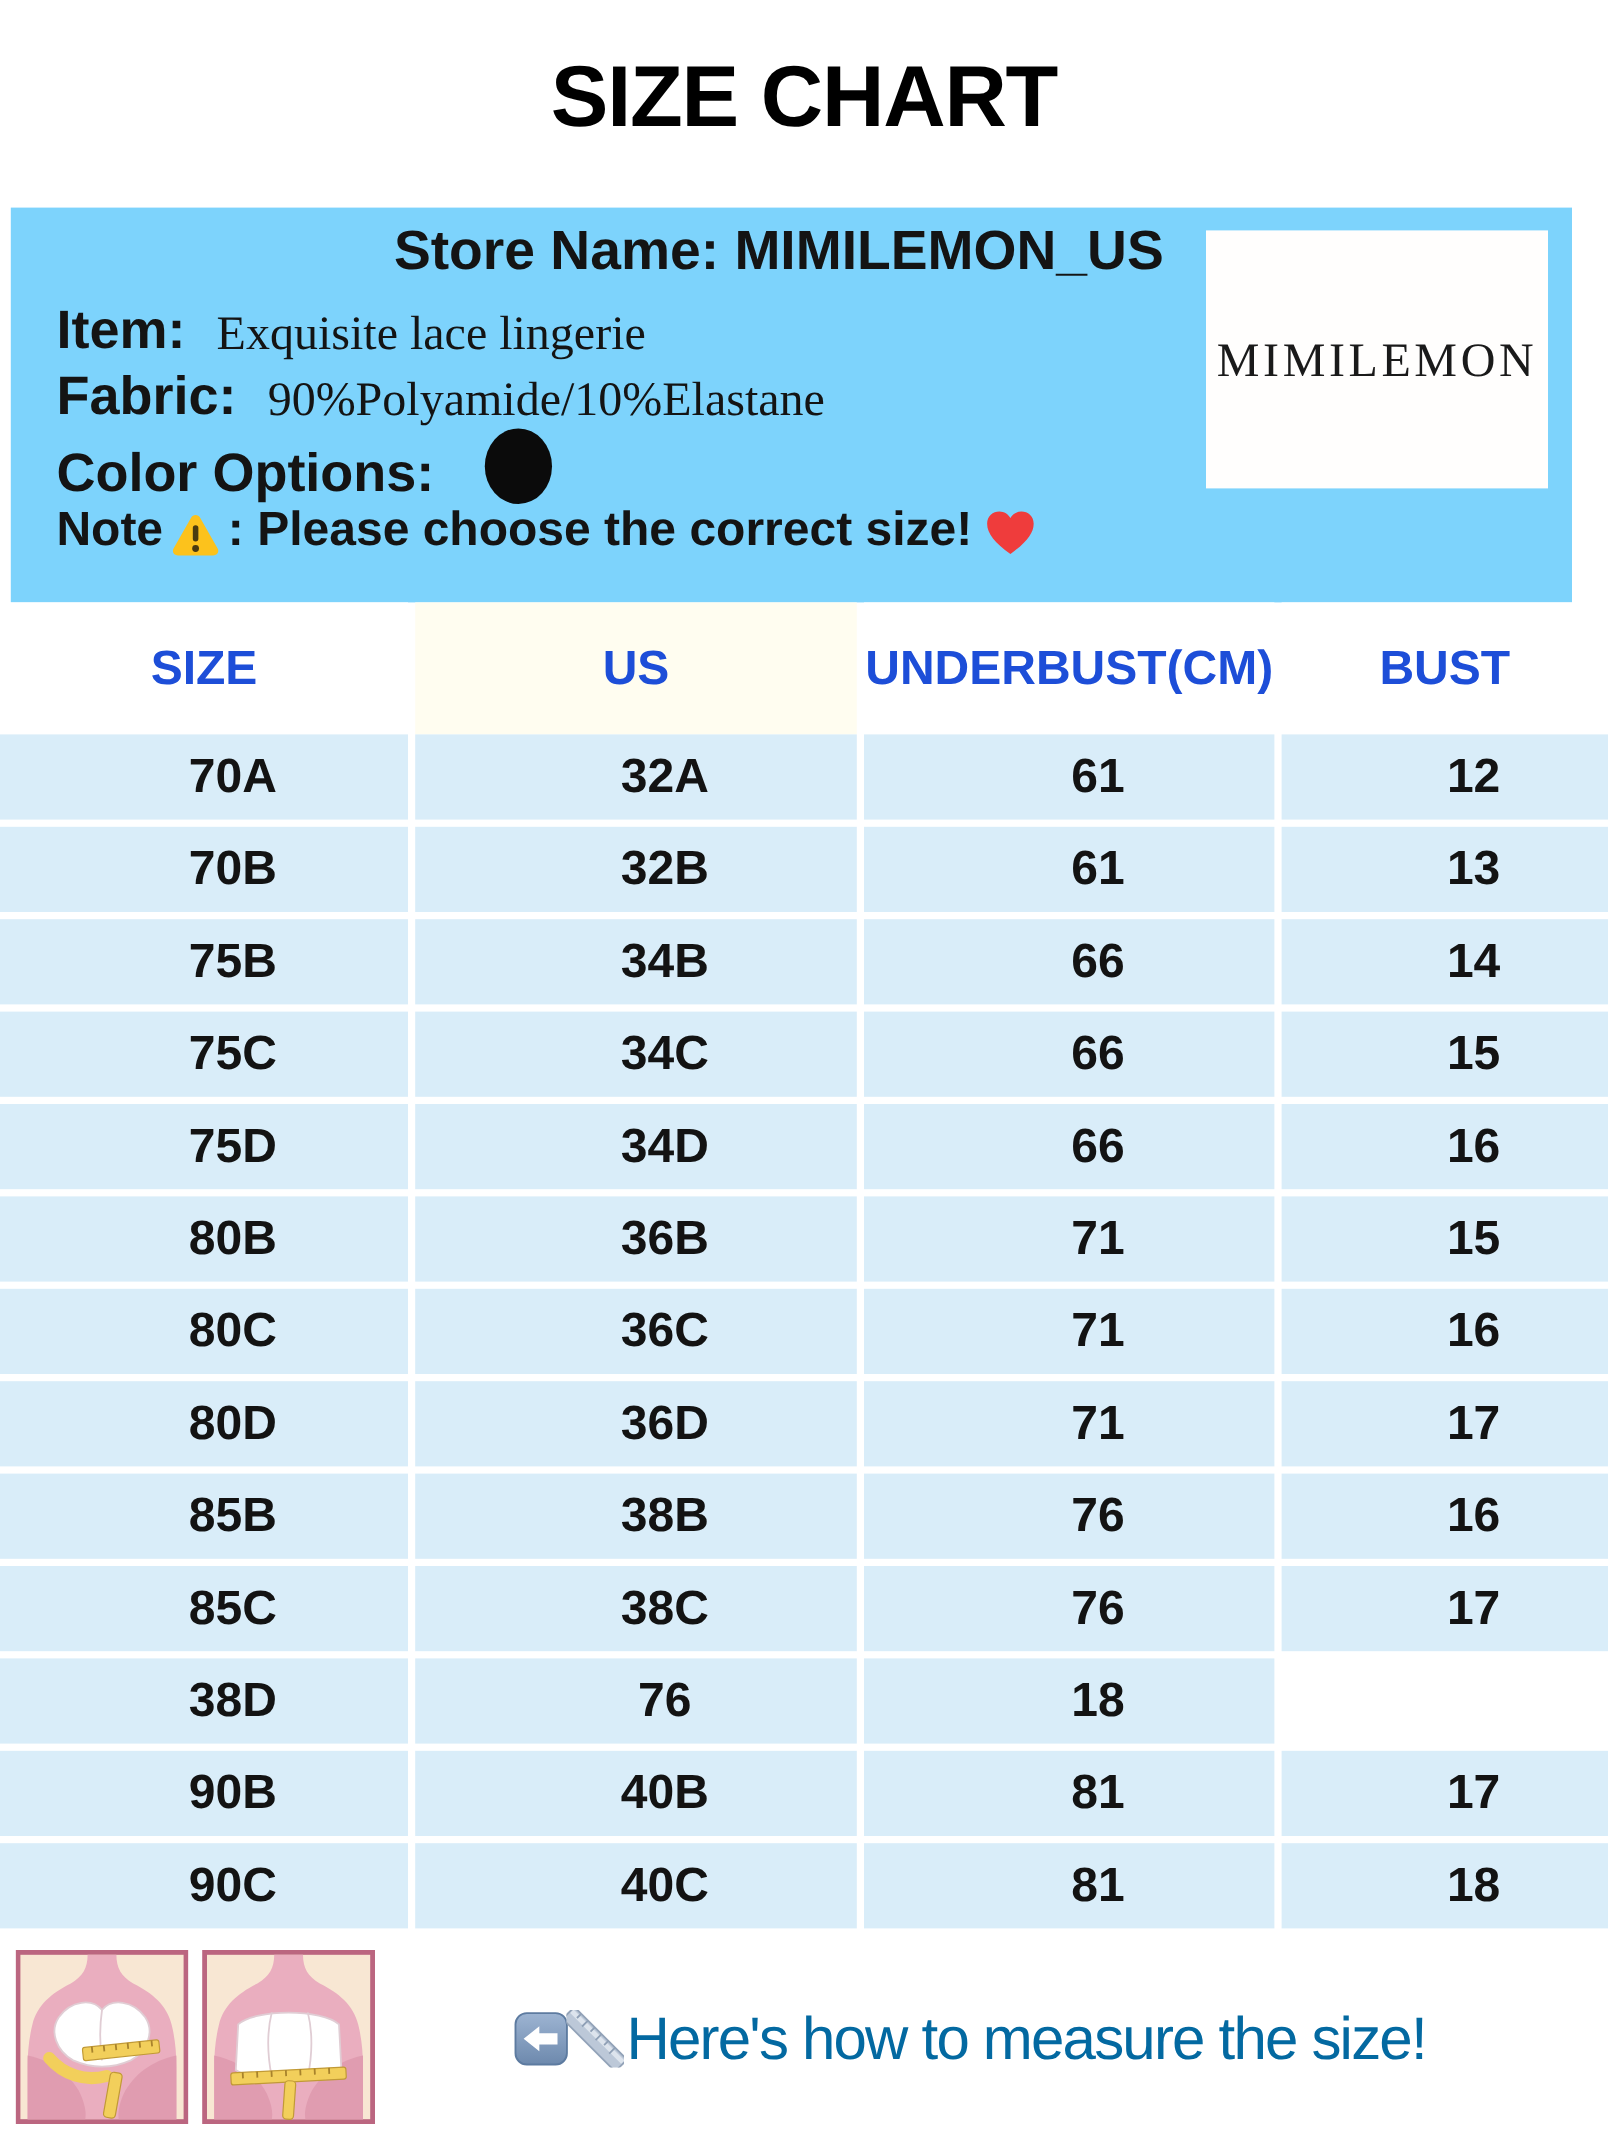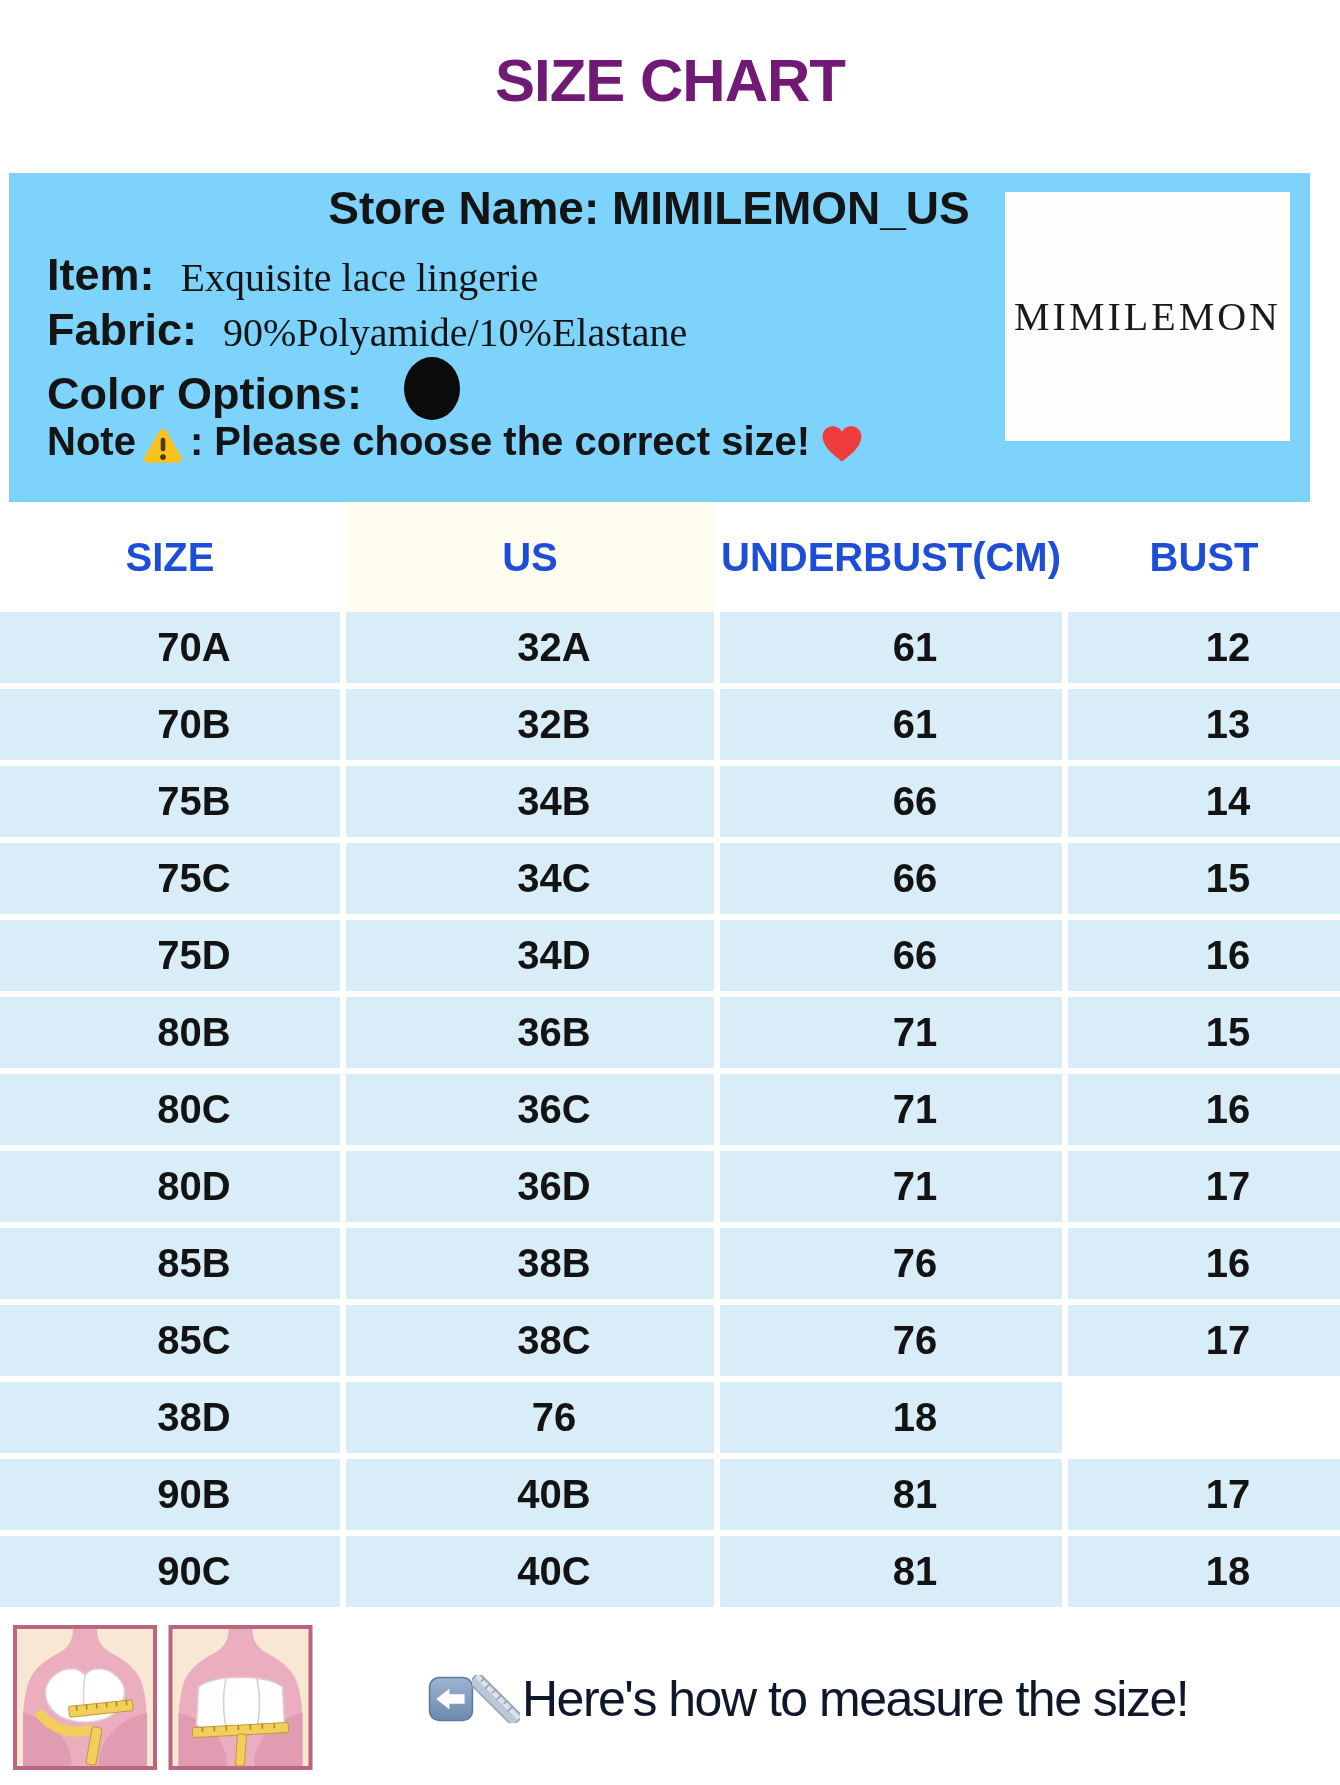--- a/index.html
+++ b/index.html
@@ -2,21 +2,21 @@
 <html><head>
 <meta charset="utf-8">
 <style>
   html,body{margin:0;padding:0;}
   body{
     width:1340px;height:1785px;position:relative;overflow:hidden;
     background:#ffffff;font-family:"Liberation Sans",sans-serif;color:#141414;
   }
   .page-title{
     position:absolute;top:26px;left:0;width:1340px;text-align:center;
-    font-size:60px;line-height:110px;font-weight:700;letter-spacing:-1px;color:#701a75;
+    font-size:72px;line-height:110px;font-weight:700;letter-spacing:-1px;color:#000000;
   }
   
   .info-panel{
     position:absolute;left:9px;top:173px;width:1301px;height:329px;
     background:#7dd3fc;
   }
   .store-line{
     position:absolute;left:160px;top:8px;width:960px;text-align:center;
     font-size:46px;font-weight:700;white-space:nowrap;
   }
@@ -30,21 +30,21 @@
   .line-fabric{top:131px;}
   .line-color{top:184px;}
   .line-note{top:246px;font-size:40px;font-weight:700;gap:4px;}
   .color-swatch{
     width:56px;height:63px;border-radius:50%;background:#0b0b0b;
     margin-left:16px;flex:0 0 auto;
   }
   .icon-warning{width:42px;height:38px;margin:0 2px;}
   .icon-heart{width:44px;height:40px;margin-left:6px;}
   .logo-box{
-    position:absolute;left:996px;top:19px;width:285px;height:249px;
+    position:absolute;left:996px;top:19px;width:285px;height:215px;
     background:#fffefd;display:flex;align-items:center;justify-content:center;
   }
   .logo-text{
     font-family:"Liberation Serif",serif;font-size:40px;letter-spacing:3px;
     color:#1a1a1a;font-weight:400;
   }
   
   .table-header{
     position:absolute;left:0;top:502px;width:1340px;height:110px;
     display:grid;grid-template-columns:340px 368px 342px 272px;column-gap:6px;
@@ -67,21 +67,21 @@
   .measure-card{position:absolute;top:1625px;width:144px;height:145px;}
   .card-underbust{left:13px;}
   .card-bust{left:168px;width:145px;}
   .measure-card svg{width:100%;height:100%;display:block;}
   .footer-line{
     position:absolute;left:428px;top:1670px;display:flex;align-items:center;gap:2px;
   }
   .icon-left-arrow{width:46px;height:46px;flex:0 0 auto;}
   .icon-ruler{width:48px;height:48px;flex:0 0 auto;margin-left:-4px;}
   .footer-text{
-    font-size:50px;letter-spacing:-1.5px;color:#0f172a;white-space:nowrap;
+    font-size:50px;letter-spacing:-1.5px;color:#0369a1;white-space:nowrap;
   }
 </style>
 </head>
 <body>
 
 <div class="page-title">SIZE CHART</div>
 
 <div class="info-panel">
   <div class="store-line">Store Name: MIMILEMON_US</div>
 

